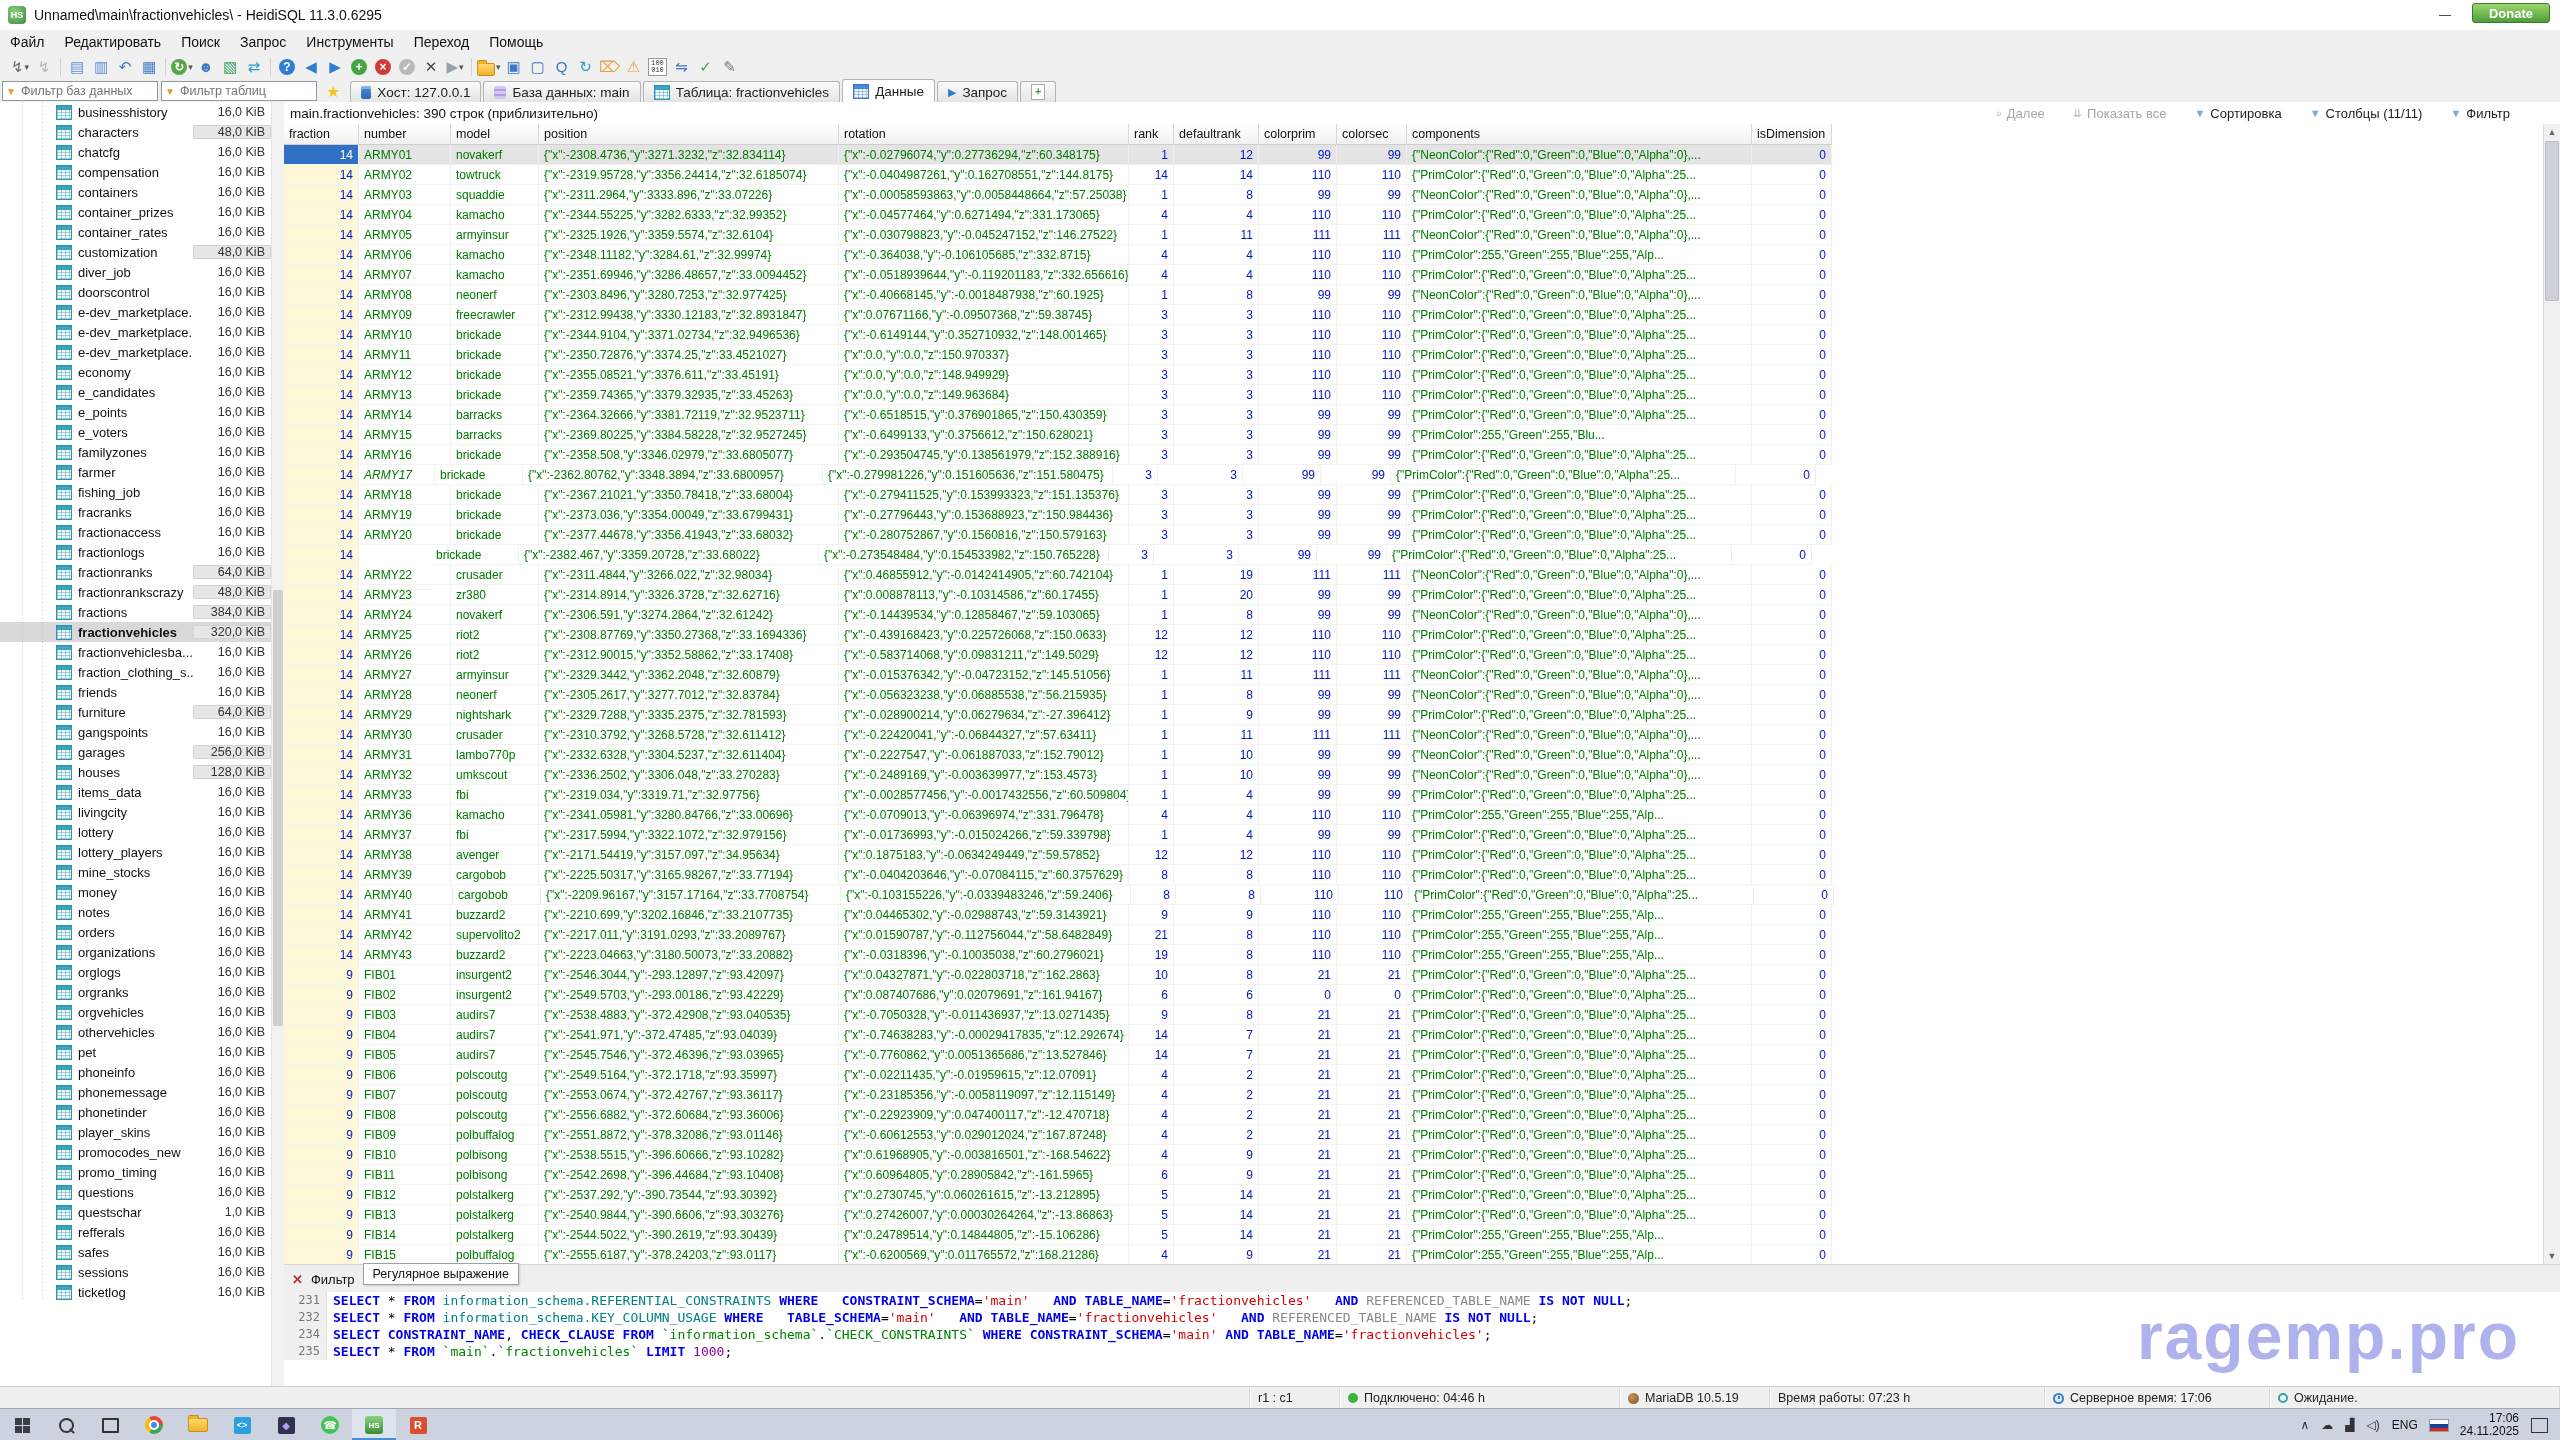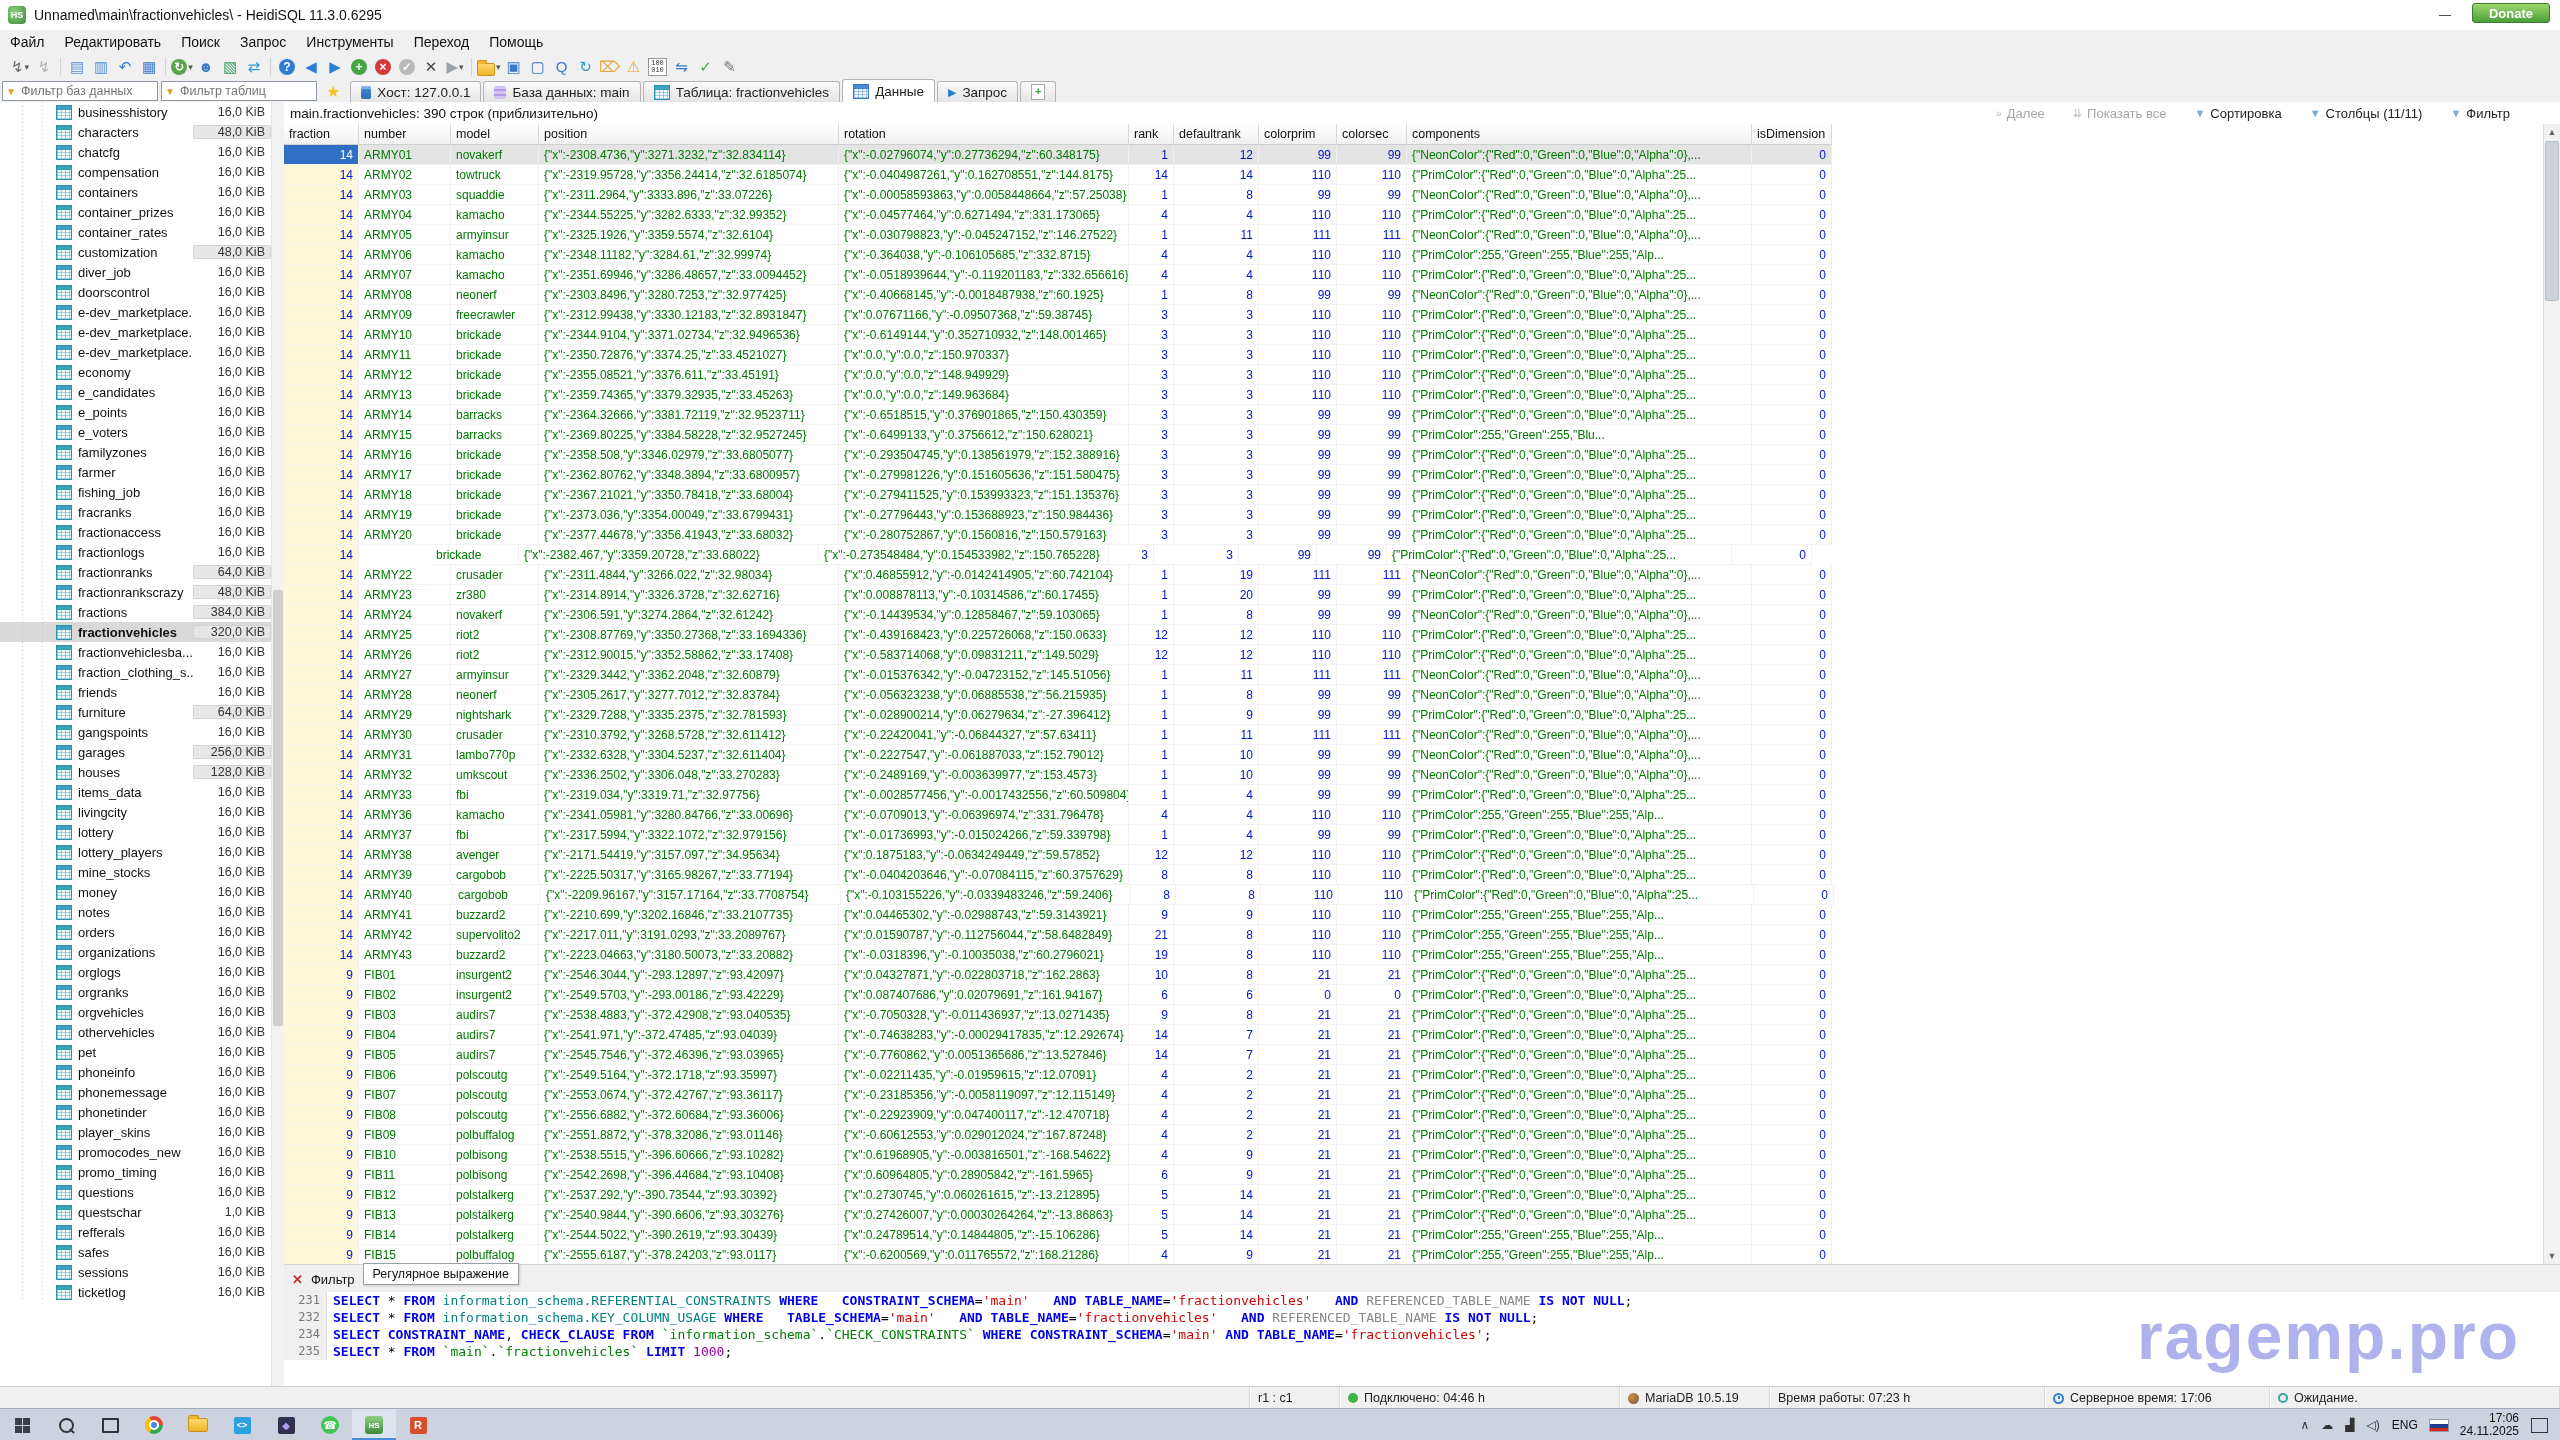--- a/index.html
+++ b/index.html
@@ -836,21 +836,21 @@
       <div class="cell txt" style="width: 290px;">{"x":-0.293504745,"y":0.138561979,"z":152.388916}</div>
       <div class="cell num" style="width: 45px;">3</div>
       <div class="cell num" style="width: 85px;">3</div>
       <div class="cell num" style="width: 78px;">99</div>
       <div class="cell num" style="width: 70px;">99</div>
       <div class="cell txt" style="width: 345px;">{"PrimColor":{"Red":0,"Green":0,"Blue":0,"Alpha":25...</div>
       <div class="cell num" style="width: 80px;">0</div>
     </div>
     <div class="grow">
       <div class="cell num frac" style="width: 75px;">14</div>
-      <div class="cell txt" style="width: 92px;">ARMY17</div>
+      <div class="cell txt" style="width: 76px; font-style: italic;">ARMY17</div>
       <div class="cell txt" style="width: 88px;">brickade</div>
       <div class="cell txt" style="width: 300px;">{"x":-2362.80762,"y":3348.3894,"z":33.6800957}</div>
       <div class="cell txt" style="width: 290px;">{"x":-0.279981226,"y":0.151605636,"z":151.580475}</div>
       <div class="cell num" style="width: 45px;">3</div>
       <div class="cell num" style="width: 85px;">3</div>
       <div class="cell num" style="width: 78px;">99</div>
       <div class="cell num" style="width: 70px;">99</div>
       <div class="cell txt" style="width: 345px;">{"PrimColor":{"Red":0,"Green":0,"Blue":0,"Alpha":25...</div>
       <div class="cell num" style="width: 80px;">0</div>
     </div>

